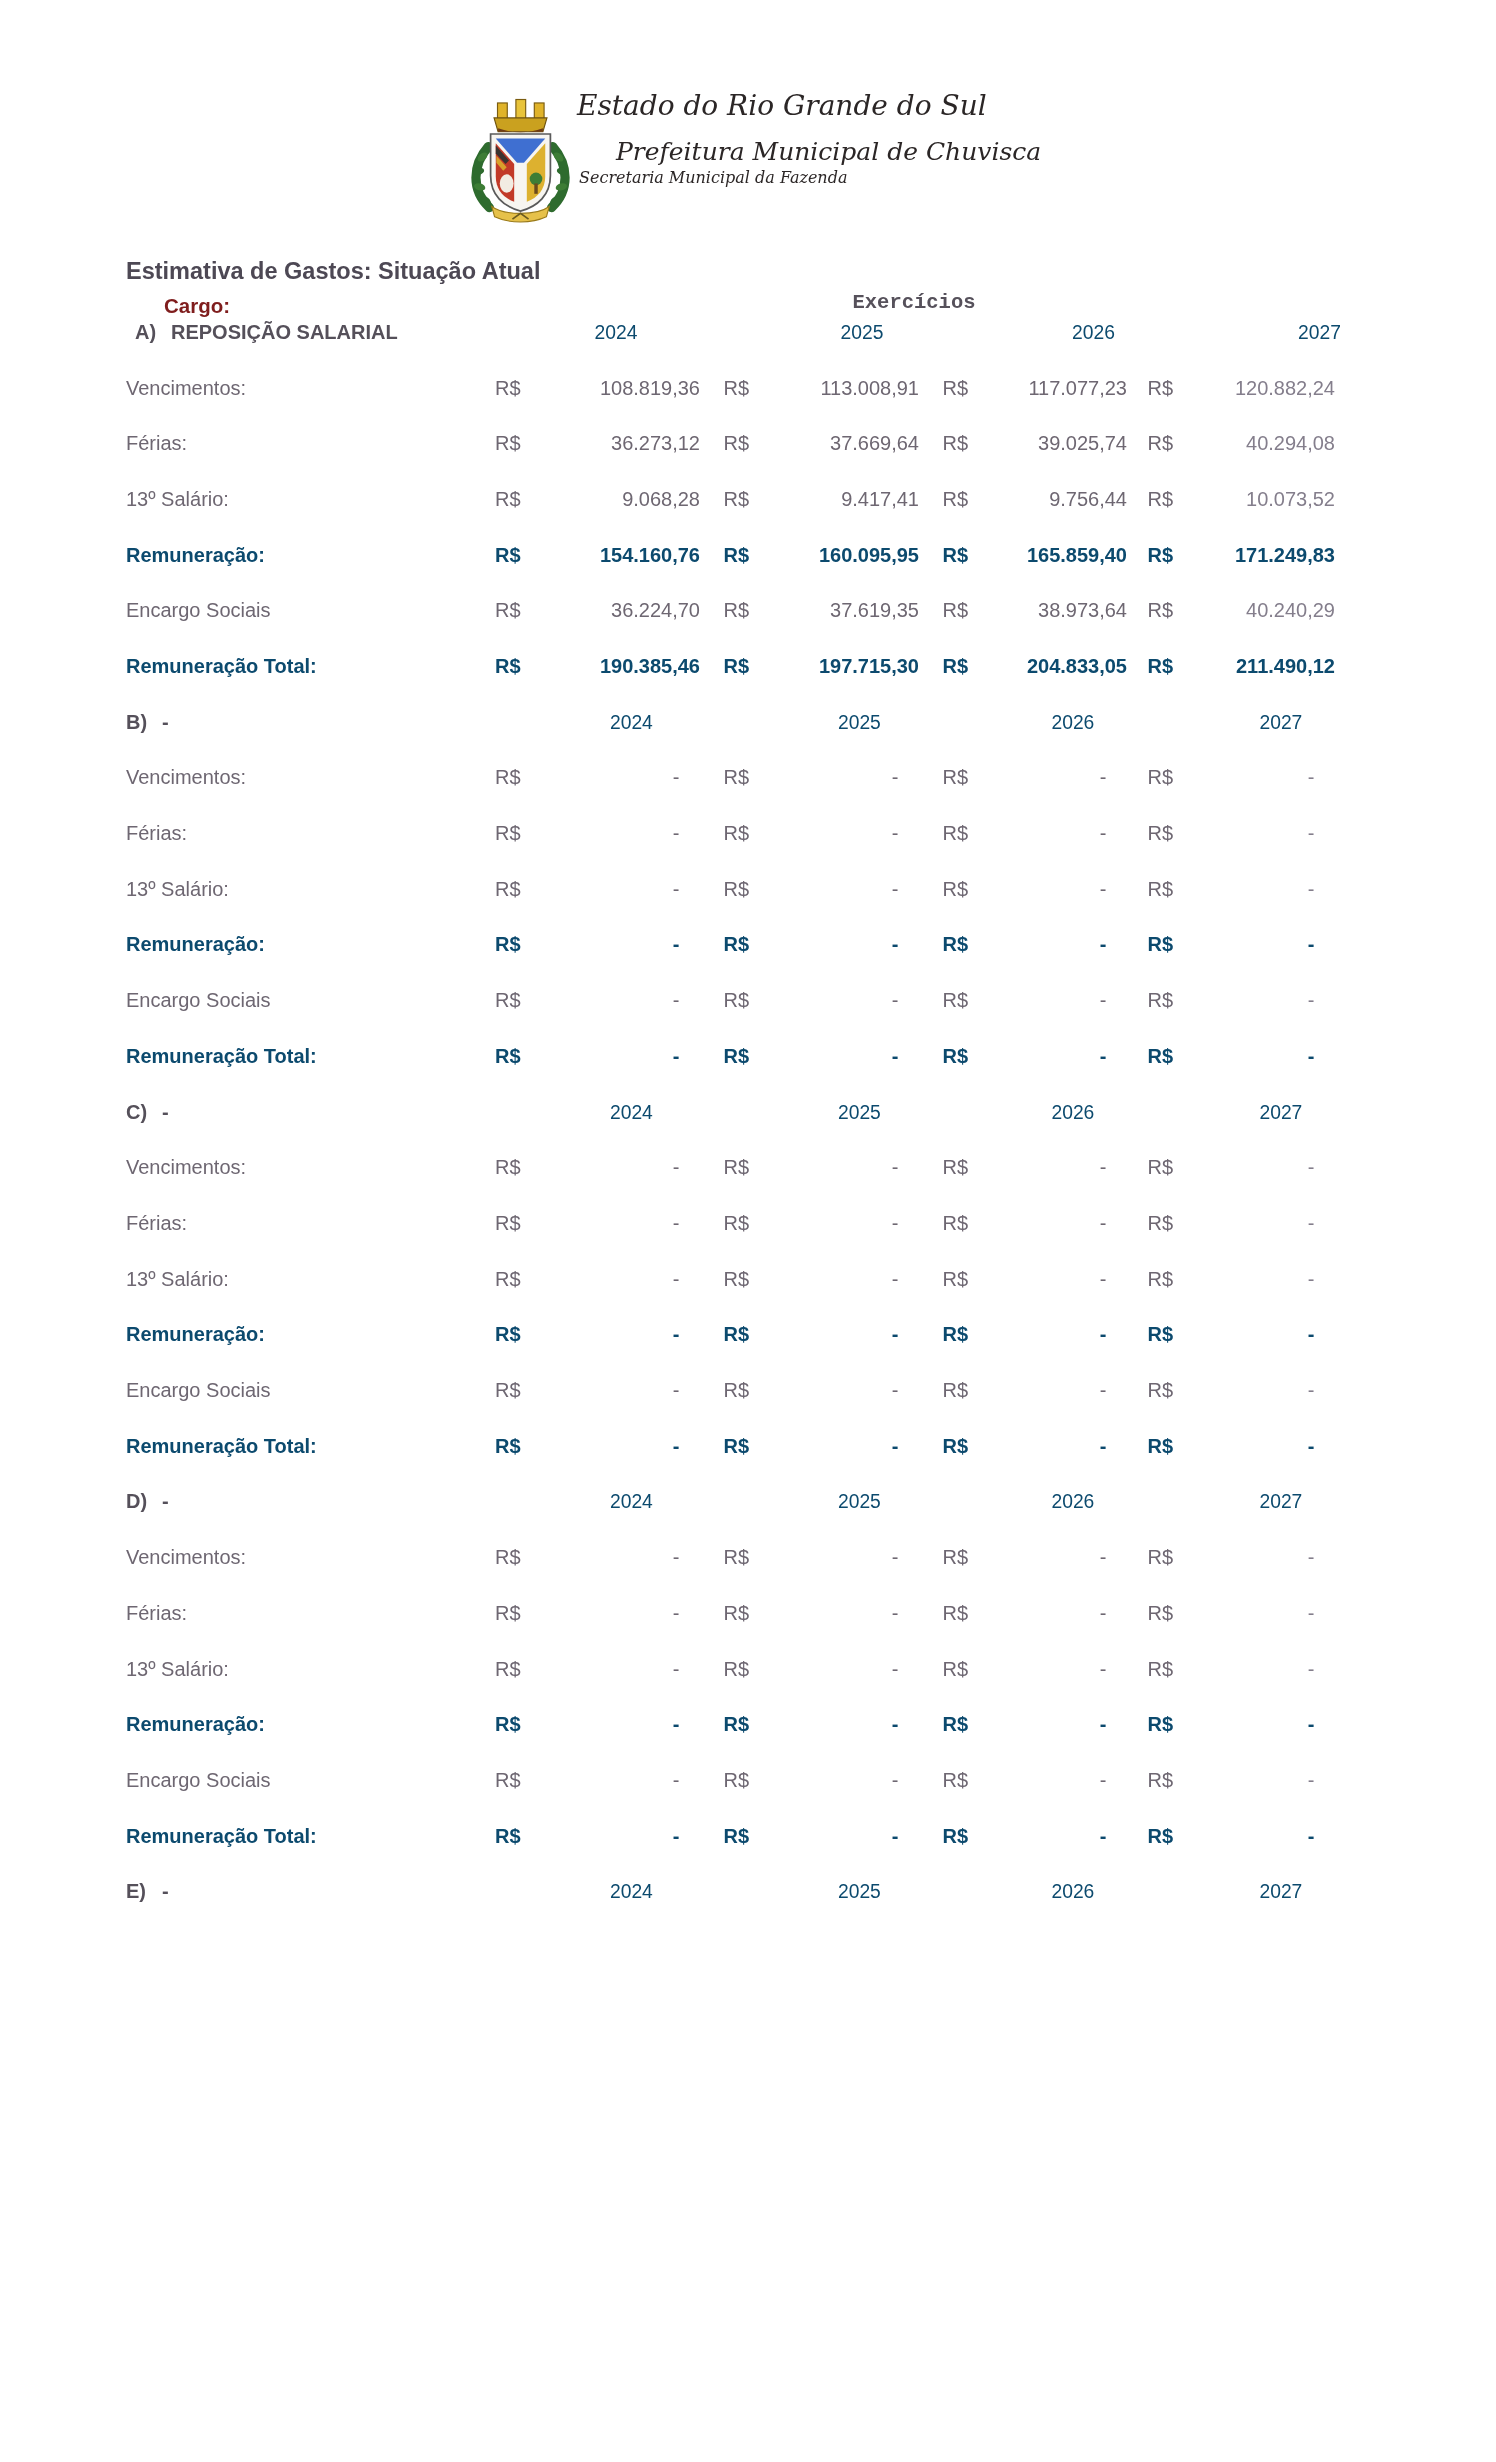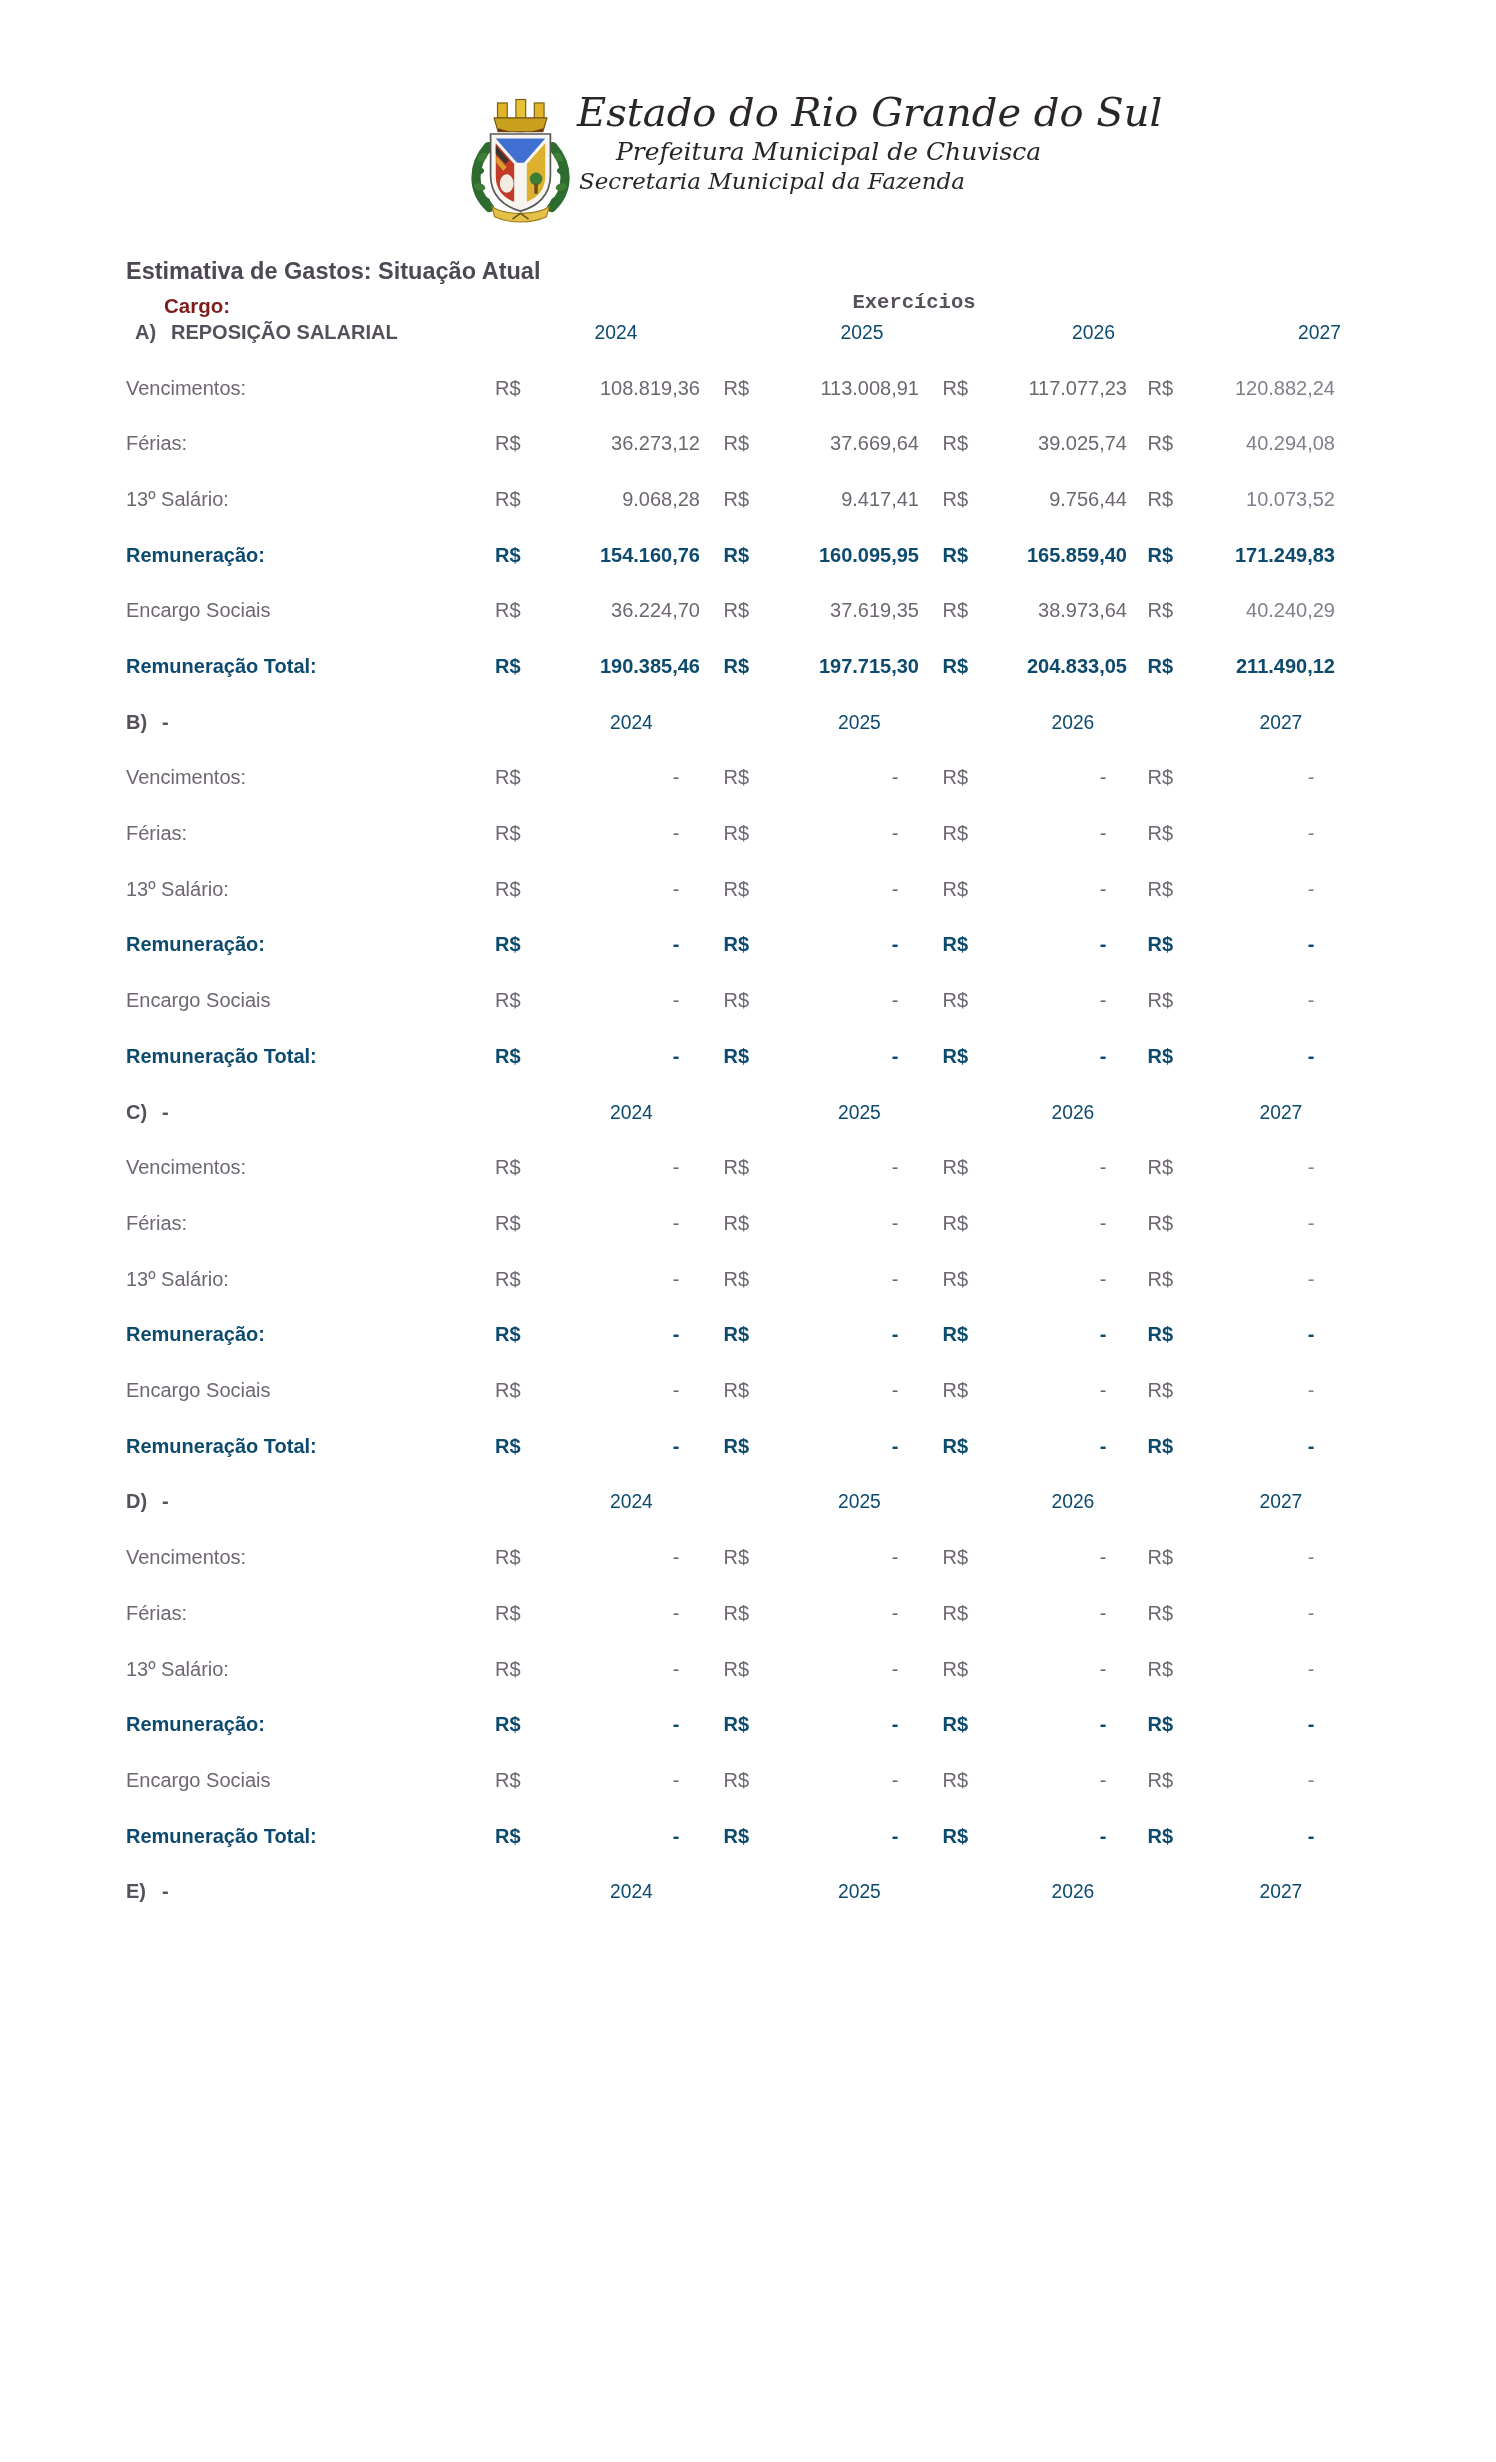--- a/index.html
+++ b/index.html
@@ -7,23 +7,23 @@
     position:relative;
     width:1496px;
     height:2462px;
     background:#ffffff;
     font-family:"Liberation Sans", sans-serif;
     overflow:hidden;
   }
   
   .crest{position:absolute;left:463px;top:88px;width:115px;height:138px;}
   .lh-line{position:absolute;font-family:"DejaVu Serif", serif;font-style:italic;color:#2b2626;white-space:nowrap;}
-  .lh1{left:577px;top:89px;font-size:40px;font-weight:500;text-align:right;}
+  .lh1{left:577px;top:89px;font-size:28px;font-weight:500;text-align:right;}
   .lh2{left:588px;top:137px;font-size:25px;margin-left:28px;}
-  .lh3{left:579px;top:168px;font-size:23px;}
+  .lh3{left:579px;top:168px;font-size:16px;}
   
   .doc-title{position:absolute;left:126px;top:258px;font-size:23.5px;font-weight:bold;color:#4d4854;}
   .cargo{position:absolute;left:164px;top:294px;font-size:20.5px;font-weight:bold;color:#7f1d1d;}
   .exercicios{position:absolute;left:838px;top:291px;width:152px;text-align:center;font-size:20.5px;font-weight:bold;color:#56515b;font-family:Liberation Mono, monospace;}
   
   .row{
     position:absolute;left:0;width:1496px;height:35px;
     display:grid;
     grid-template-columns:126px 369px 35px 170px 67px 152px 67px 141px 67px 141px;
     align-items:center;

